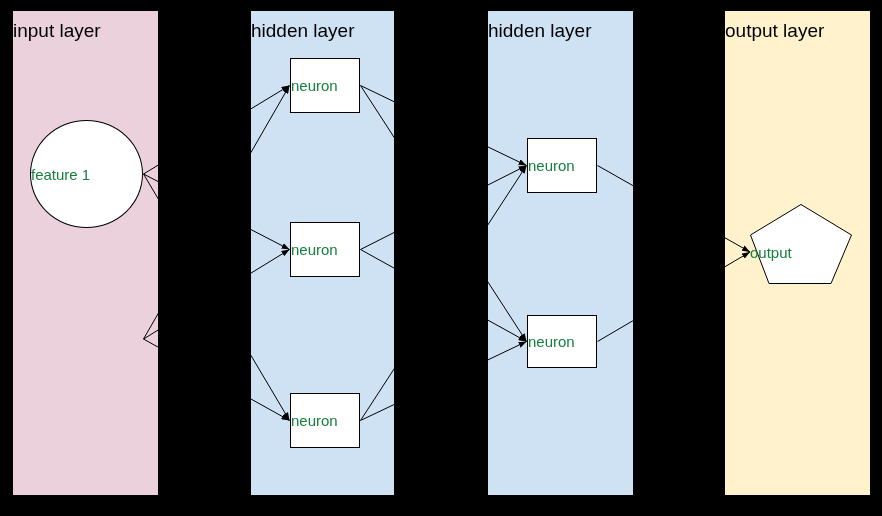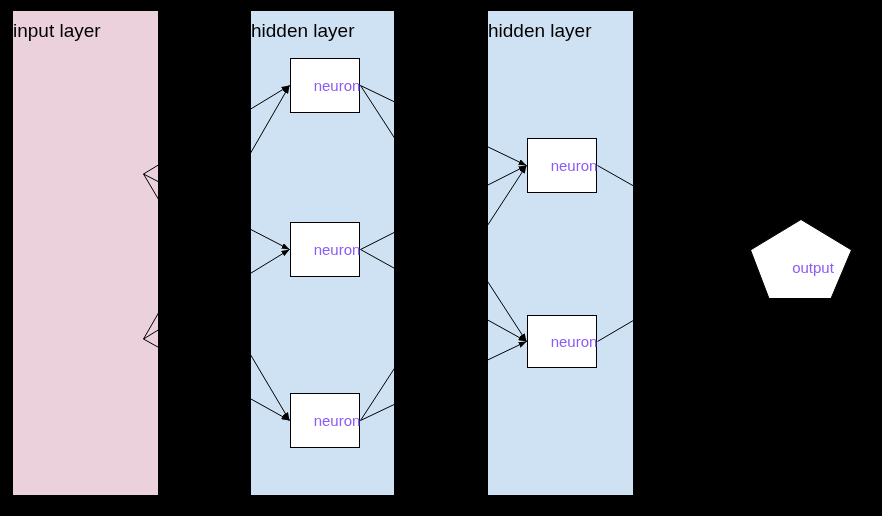--- a/index.html
+++ b/index.html
@@ -37,44 +37,42 @@
     left: 0; top: 0;
     width: 882px; height: 516px;
     z-index: 2;
     pointer-events: none;
   }
   .node {
     position: absolute;
     z-index: 3;
     display: flex;
     align-items: center;
-    justify-content: center;
     font-size: 15px;
-    color: #8b5cf6;
+    color: #15803d;
     box-sizing: border-box;
-    padding-left: 24px;
   }
   .circle-node {
     background: #fff;
     border: 1px solid #000;
     border-radius: 50%;
   }
   .rect-node {
     background: #fff;
     border: 1px solid #000;
   }
   #node-feature1 { left: 30px;  top: 120px; width: 113px; height: 108px; }
   #node-feature2 { left: 31px;  top: 285px; width: 112px; height: 108px; }
   #node-n1 { left: 290px; top: 58px;  width: 70px; height: 55px; }
   #node-n2 { left: 290px; top: 222px; width: 70px; height: 55px; }
   #node-n3 { left: 290px; top: 393px; width: 70px; height: 55px; }
   #node-m1 { left: 527px; top: 138px; width: 70px; height: 55px; }
   #node-m2 { left: 527px; top: 315px; width: 70px; height: 53px; }
   #node-out {
-    left: 750px; top: 219px; width: 102px; height: 80px;
+    left: 750px; top: 204px; width: 102px; height: 80px;
     background: transparent;
   }
   #node-out svg { position: absolute; left: 0; top: 0; }
   #node-out .pent-label {
     position: relative;
     padding-top: 16px;
   }
 </style>
 </head>
 <body>
@@ -82,20 +80,23 @@
 <div id="canvas">
 
   <div class="panel" id="panel-input" style="background: rgb(234, 209, 220);">
     <div class="panel-title">input layer</div>
   </div>
   <div class="panel" id="panel-hidden1" style="background: rgb(207, 226, 243);">
     <div class="panel-title">hidden layer</div>
   </div>
   <div class="panel" id="panel-hidden2" style="background: rgb(207, 226, 243);">
     <div class="panel-title">hidden layer</div>
+  </div>
+  <div class="panel" id="panel-output" style="background: rgb(255, 242, 204);">
+    <div class="panel-title">output layer</div>
   </div>
 
   <svg id="edges" width="882" height="516" viewBox="0 0 882 516">
     <defs>
       <marker id="arrow" markerWidth="8" markerHeight="6" refX="8" refY="3" orient="auto" markerUnits="userSpaceOnUse">
         <path d="M0,0 L8,3 L0,6 Z" fill="#000"></path>
       </marker>
     </defs>
     <g id="edge-lines">
         <line x1="143.5" y1="174" x2="289.5" y2="85.5" stroke="#000000" stroke-width="1" marker-end="url(#arrow)"></line>
@@ -108,20 +109,23 @@
         <line x1="360.5" y1="85.5" x2="526.5" y2="341.5" stroke="#000000" stroke-width="1" marker-end="url(#arrow)"></line>
         <line x1="360.5" y1="249.5" x2="526.5" y2="165.5" stroke="#000000" stroke-width="1" marker-end="url(#arrow)"></line>
         <line x1="360.5" y1="249.5" x2="526.5" y2="341.5" stroke="#000000" stroke-width="1" marker-end="url(#arrow)"></line>
         <line x1="360.5" y1="420.5" x2="526.5" y2="165.5" stroke="#000000" stroke-width="1" marker-end="url(#arrow)"></line>
         <line x1="360.5" y1="420.5" x2="526.5" y2="341.5" stroke="#000000" stroke-width="1" marker-end="url(#arrow)"></line>
         <line x1="597.5" y1="165.5" x2="750" y2="252" stroke="#000000" stroke-width="1" marker-end="url(#arrow)"></line>
         <line x1="597.5" y1="341.5" x2="750" y2="252" stroke="#000000" stroke-width="1" marker-end="url(#arrow)"></line>
       </g>
   </svg>
 
+  <div class="node circle-node" id="node-feature1">
+    <span>feature 1</span>
+  </div>
 
   <div class="node rect-node" id="node-n1">
     <span>neuron</span>
   </div>
   <div class="node rect-node" id="node-n2">
     <span>neuron</span>
   </div>
   <div class="node rect-node" id="node-n3">
     <span>neuron</span>
   </div>

